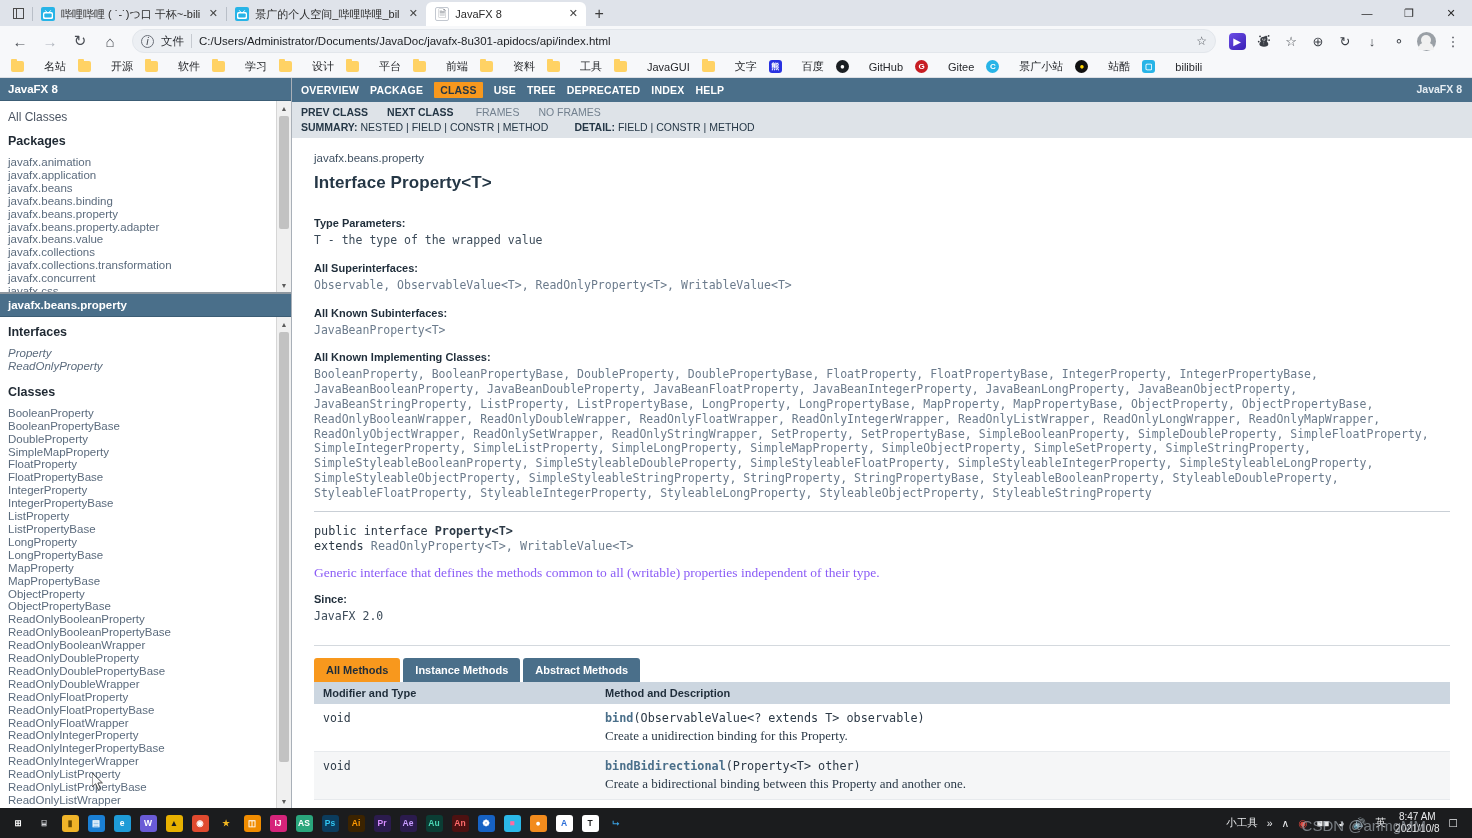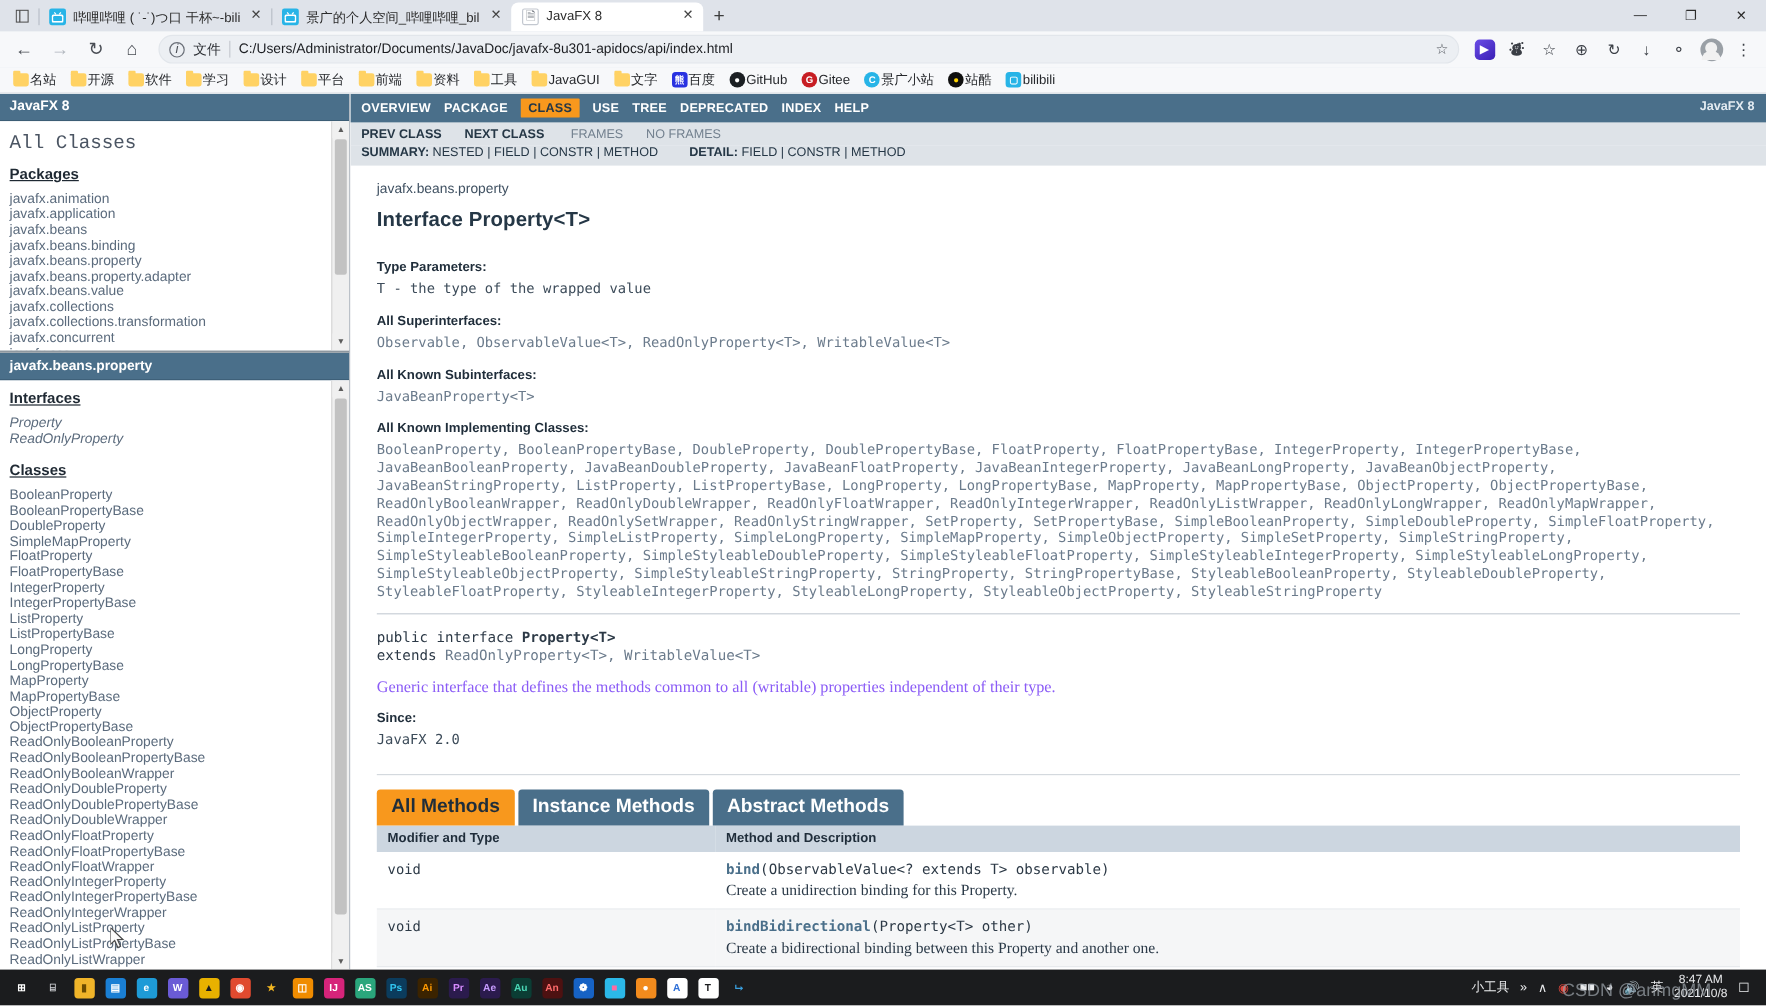--- a/index.html
+++ b/index.html
@@ -60,21 +60,21 @@
   .omni-url { color: #1b1d21; white-space: nowrap; overflow: hidden; }
   .omni-star { margin-left: auto; color: #50555c; font-size: 12px; }
   .tb-right { display: flex; align-items: center; gap: 1px; }
   .tb-icon { width: 26px; height: 24px; display:flex; align-items:center; justify-content:center; font-size: 13px; color:#3a3e45; }
   .tb-icon.purple { background: linear-gradient(140deg,#6b4de6,#3a1fb5); color:#fff; border-radius:4px; width:17px;height:17px;font-size:10px;}
   .tb-avatar { width: 19px; height: 19px; border-radius: 50%; background: #9aa0a6; position: relative; }
   .tb-avatar::after { content:""; position:absolute; left:4.5px; top:3px; width:10px;height:10px;border-radius:50%;background:#f1f1f1;}
   .tb-avatar::before { content:""; position:absolute; left:1.5px; bottom:1px; width:16px;height:8px;border-radius:8px 8px 0 0;background:#f1f1f1;}
 
   .bookmarks { height: 22px; background: #f7f8fa; display: flex; align-items: center; gap: 2px; padding: 0 6px; font-size: 11px; color: #26282c; border-bottom: 1px solid #dcdfe4; }
-  .bm { display: flex; align-items: center; gap: 1px; padding: 2px 5px; border-radius: 4px; white-space: nowrap; }
+  .bm { display: flex; align-items: center; gap: 20px; padding: 2px 5px; border-radius: 4px; white-space: nowrap; }
   .bm-folder { width: 13px; height: 11px; background: #ffd264; border-radius: 1px 2px 2px 2px; position: relative; flex: 0 0 13px;}
   .bm-folder::before { content:""; position:absolute; top:-2px; left:0; width:6px;height:3px;background:#ffd264;border-radius:1px 1px 0 0;}
   .bm-ico { width: 13px; height: 13px; flex:0 0 13px; border-radius: 50%; display:flex;align-items:center;justify-content:center;font-size:8px;color:#fff;font-weight:bold;}
   .ico-baidu { background:#2932e1; border-radius:3px;}
   .ico-github { background:#1b1f23; }
   .ico-gitee { background:#c71d23; }
   .ico-c { background:#27b4e7; }
   .ico-zhan { background:#101010; color:#ffd400;}
   .ico-bili { background:#27b4e7; border-radius:3px;}
 
@@ -84,22 +84,22 @@
   
   .leftcol { width: 292px; flex: 0 0 292px; display: flex; flex-direction: column; background:#fff; border-right:1px solid #a9b0b8;}
   .frame { display: flex; flex-direction: column; overflow: hidden; position: relative; }
   .frame.top { height: 216px; flex: 0 0 216px; border-bottom: 2px solid #8e979f; }
   .frame.bottom { flex: 1; }
   .frame-head {
     background: #4a6f8a; color: #fff; font-size: 11.5px; font-weight: bold;
     padding: 5px 8px; border-bottom: 1px solid #3c5d75;
   }
   .frame-body { flex: 1; overflow: hidden; padding: 6px 8px 0 8px; position: relative; background:#fff;}
-  .allclasses { font-size: 16px; color: #4b5563; padding: 3px 0 8px 0; font-family: Liberation Mono, monospace; }
-  .sec-title { font-size: 12.5px; font-weight: bold; color: #1f2933; margin: 2px 0 8px 0; text-decoration: underline; }
+  .allclasses { font-size: 12px; color: #4b5563; padding: 3px 0 8px 0; }
+  .sec-title { font-size: 12.5px; font-weight: bold; color: #1f2933; margin: 2px 0 8px 0; }
   .pkg-list, .cls-list { list-style: none; }
   .pkg-list li, .cls-list li { font-size: 11.5px; line-height: 12.9px; color: #5b6b7d; white-space: nowrap; }
   .cls-list li.ital { font-style: italic; }
 
   .vscroll { position: absolute; right: 0; top: 0; bottom: 0; width: 15px; background: #f0f0f0; border-left: 1px solid #d6d6d6; }
   .vscroll .arrow { height: 14px; display: flex; align-items: center; justify-content: center; font-size: 7px; color: #5b5b5b; background: #f0f0f0;}
   .vscroll .arrow.bot { position: absolute; bottom: 0; left:0; right:0; }
   .vscroll .thumb { position: absolute; left: 2px; right: 2px; background: #c2c2c2; border-radius: 2px; }
 
   
@@ -122,21 +122,21 @@
   .dl-val.dark { color: #3d4c5a; }
   .hr { border: 0; border-top: 1px solid #c9cfd6; margin: 10px 0 12px 0; }
   .decl { font-family: "DejaVu Sans Mono", monospace; font-size: 11.8px; color: #2c3946; line-height: 15px; }
   .decl b { font-weight: bold; }
   .decl .lnk { color: #6b7b8c; }
   .desc { font-family: "Liberation Serif", serif; font-size: 13.5px; color: #8b5cf6; margin: 11px 0 12px 0; }
 
   .summary-box { margin-top: 22px; border-top: 1px solid #d4d9de; padding-top: 12px; }
   .sumtitle { font-family: "Liberation Serif", serif; font-style: italic; font-weight: bold; font-size: 15px; color: #253746; margin-bottom: 14px;}
   .tabs { display: flex; gap: 3px; }
-  .tabs .t { font-size: 16px; font-weight: bold; padding: 6px 12px; border-radius: 3px 3px 0 0; }
+  .tabs .t { font-size: 11px; font-weight: bold; padding: 6px 12px; border-radius: 3px 3px 0 0; }
   .tabs .t.sel { background: #f8981d; color: #1f2d3a; }
   .tabs .t.un { background: #4a6f8a; color: #fff; }
   table.summary { width: 100%; border-collapse: collapse; }
   table.summary th { background: #ccd6e0; color: #1f2d3a; font-size: 11px; text-align: left; padding: 5px 9px; font-weight: bold; }
   table.summary td { padding: 7px 9px 7px 9px; font-size: 11.5px; vertical-align: top; border-bottom: 1px solid #e7eaed; }
   table.summary tr.alt td { background: #f5f6f7; }
   td.modtype { width: 282px; font-family: "DejaVu Sans Mono", monospace; color: #2c3946; }
   .msig { font-family: "DejaVu Sans Mono", monospace; font-size: 11.8px; color: #2c3946; }
   .msig b { color: #22303d; }
   .msig .lnk { color: #4a6f8a; font-weight: bold; }

